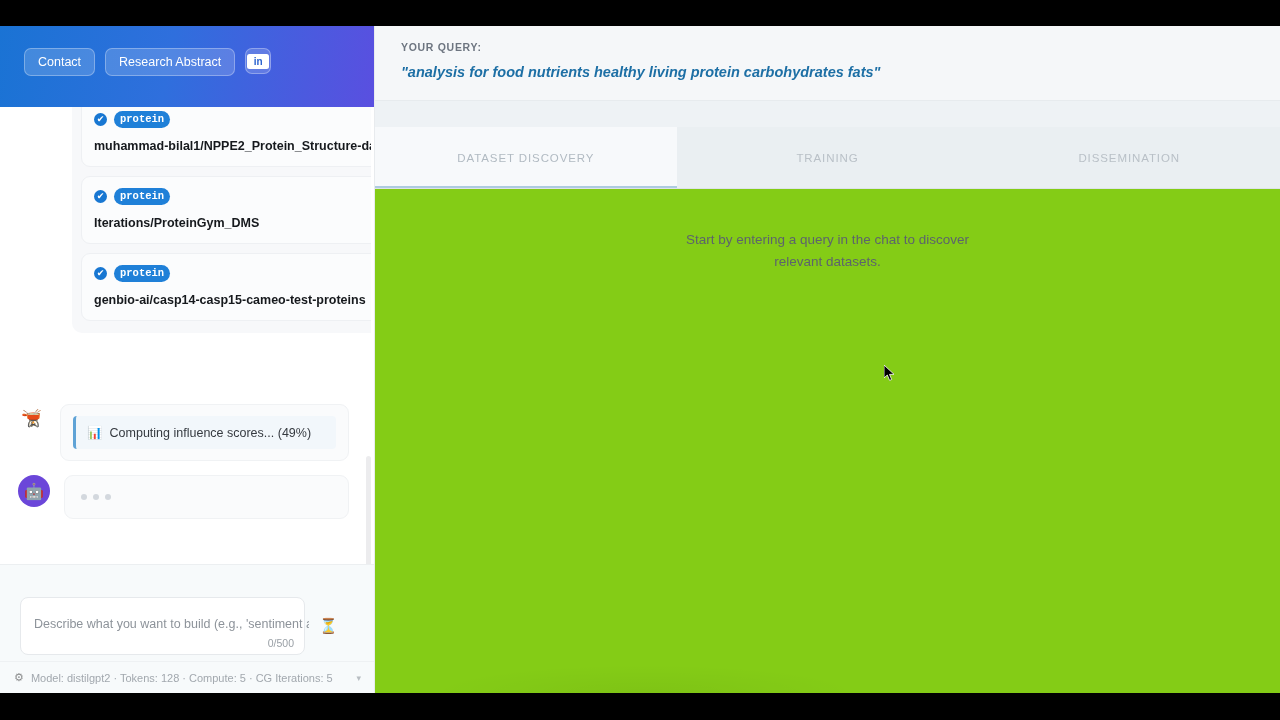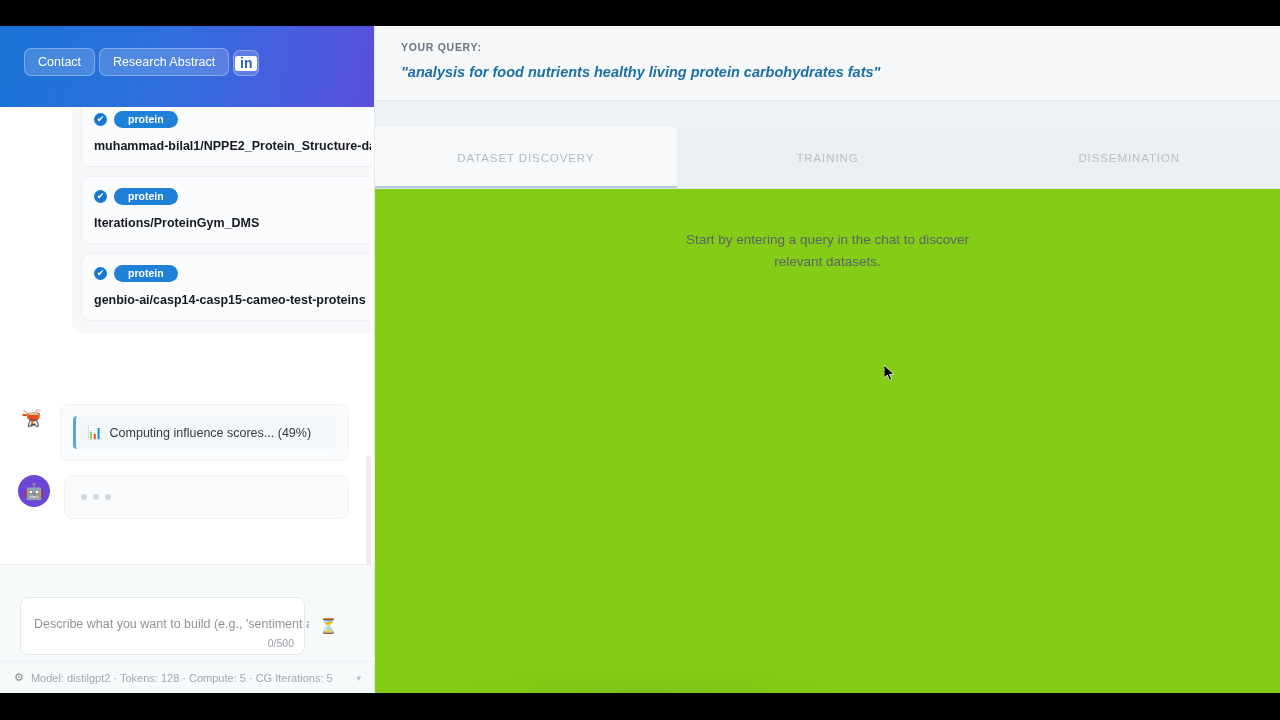--- a/index.html
+++ b/index.html
@@ -30,21 +30,21 @@
 
   #brand-header {
     position: absolute;
     left: 0; top: 0;
     width: 375px; height: 81px;
     background: linear-gradient(100deg, #1a73d4 0%, #2f6fdd 45%, #5a4fe0 100%);
   }
   #brand-actions {
     position: absolute;
     left: 24px; top: 22px;
-    display: flex; align-items: flex-end; gap: 4px;
+    display: flex; align-items: flex-start; gap: 10px;
   }
   .hdr-btn {
     height: 28px;
     padding: 0 13px;
     display: flex; align-items: center;
     border-radius: 7px;
     background: rgba(255,255,255,0.17);
     border: 1px solid rgba(255,255,255,0.30);
     color: #ffffff;
     font-size: 12.5px;
@@ -58,21 +58,21 @@
     border-radius: 7px;
     background: rgba(255,255,255,0.17);
     border: 1px solid rgba(255,255,255,0.30);
     cursor: pointer;
   }
   .li-glyph {
     width: 22px; height: 15px;
     background: #ffffff;
     border-radius: 2.5px;
     color: #2a62cf;
-    font-size: 14px;
+    font-size: 10px;
     font-weight: 700;
     line-height: 15px;
     text-align: center;
     font-family: "Liberation Sans", sans-serif;
   }
 
   
   #results-scroll {
     position: absolute;
     left: 0; top: 81px;
@@ -102,27 +102,28 @@
     border-radius: 50%;
     background: #1877d2;
     color: #ffffff;
     font-size: 9px;
     line-height: 13px;
     text-align: center;
     flex: none;
   }
   .tag-pill {
     height: 17px;
-    padding: 0 14px;
+    padding: 0 6px;
     border-radius: 9px;
     background: #1f80d8;
     color: #ffffff;
     font-size: 10.5px;
     font-weight: 600;
     line-height: 17px;
+    font-family: Liberation Mono, monospace;
   }
   .ds-title {
     margin-top: 11px;
     font-size: 12.5px;
     font-weight: 700;
     color: #16191d;
     white-space: nowrap;
   }
 
   

